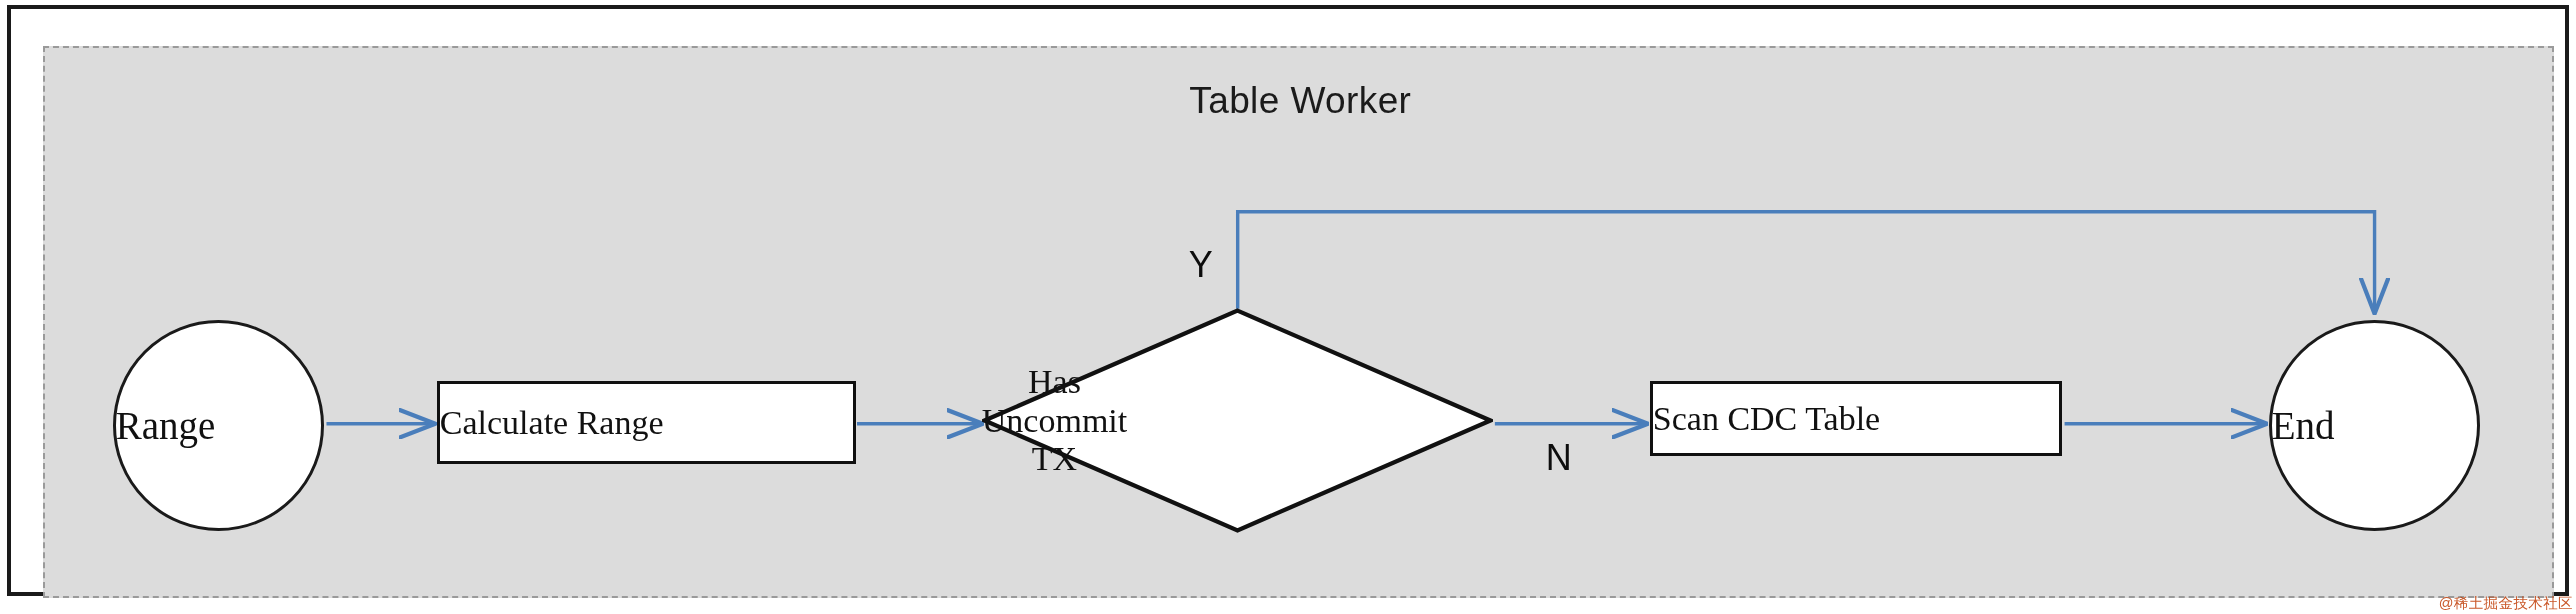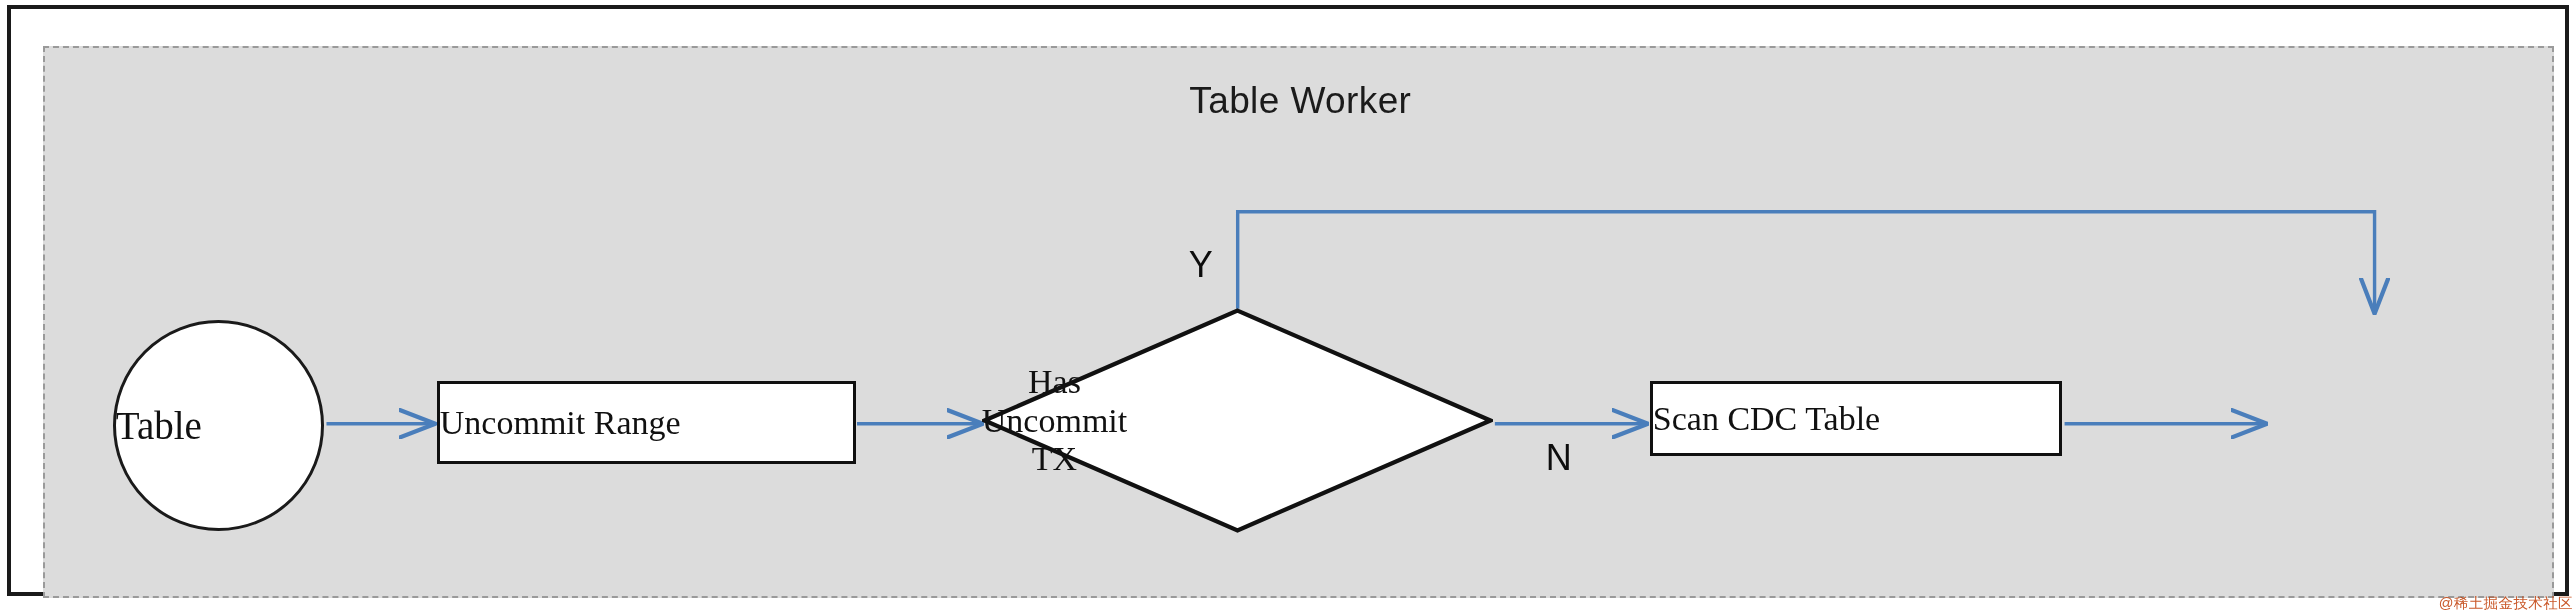--- a/index.html
+++ b/index.html
@@ -162,40 +162,43 @@
       <g>
         <line x1="1742" y1="487" x2="1921" y2="487" stroke="#4a7ebb" stroke-width="4" marker-end="url(#arrowhead)"></line>
       </g>
 
       <g>
         <line x1="2411" y1="487" x2="2648" y2="487" stroke="#4a7ebb" stroke-width="4" marker-end="url(#arrowhead)"></line>
       </g>
     </svg>
 
     <div class="node node-terminator" style="left:102px; top:311px; width:211px; height:211px;">
-      <span>Table</span>
+      <span>Range</span>
     </div>
 
     <div class="node node-process" style="left:426px; top:372px; width:419px; height:83px;">
-      <span>Uncommit Range</span>
+      <span>Calculate Range</span>
     </div>
 
     <div class="node node-decision" style="left:971px; top:299px; width:511px; height:225px;">
       <svg width="511" height="225" viewBox="0 0 600 264" xmlns="http://www.w3.org/2000/svg">
         <polygon points="300,3 597,132 300,261 3,132" fill="#ffffff" stroke="#111111" stroke-width="5" stroke-linejoin="miter"></polygon>
       </svg>
       <span class="decision-label">Has
 Uncommit
 TX</span>
     </div>
 
     <div class="node node-process" style="left:1639px; top:372px; width:412px; height:75px;">
       <span>Scan CDC Table</span>
     </div>
 
+    <div class="node node-terminator" style="left:2258px; top:311px; width:211px; height:211px;">
+      <span>End</span>
+    </div>
 
     <div class="branch-label" style="left:1178px; top:235px;">Y</div>
 
     <div class="branch-label" style="left:1535px; top:428px;">N</div>
 
   </div>
 
   <div class="watermark">@稀土掘金技术社区</div>
 
 </div>

